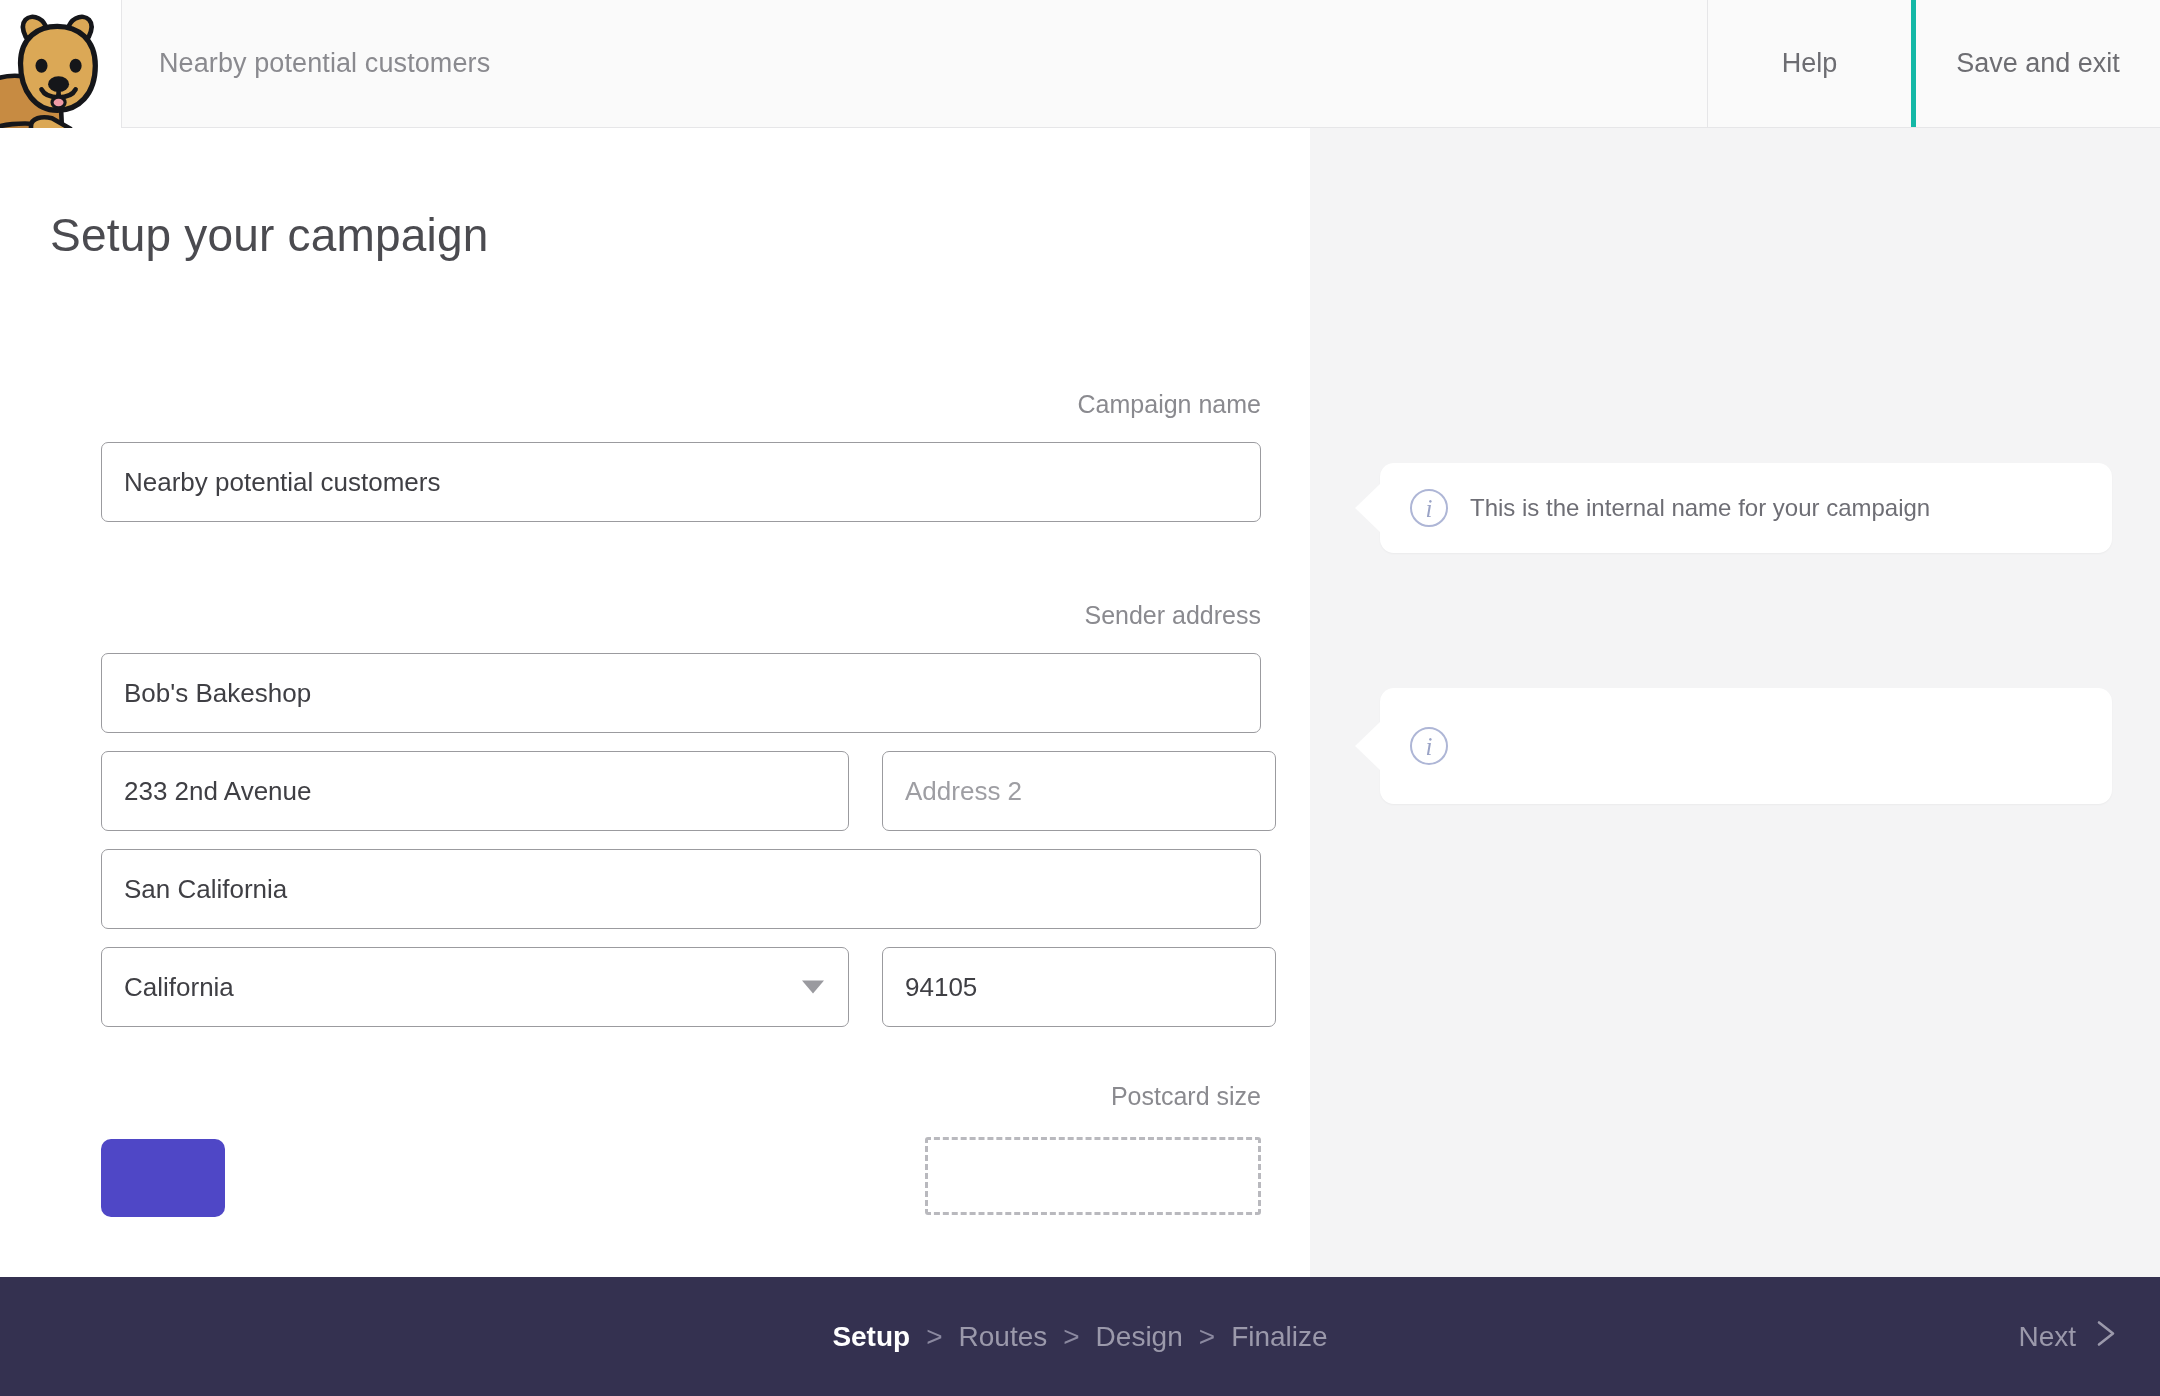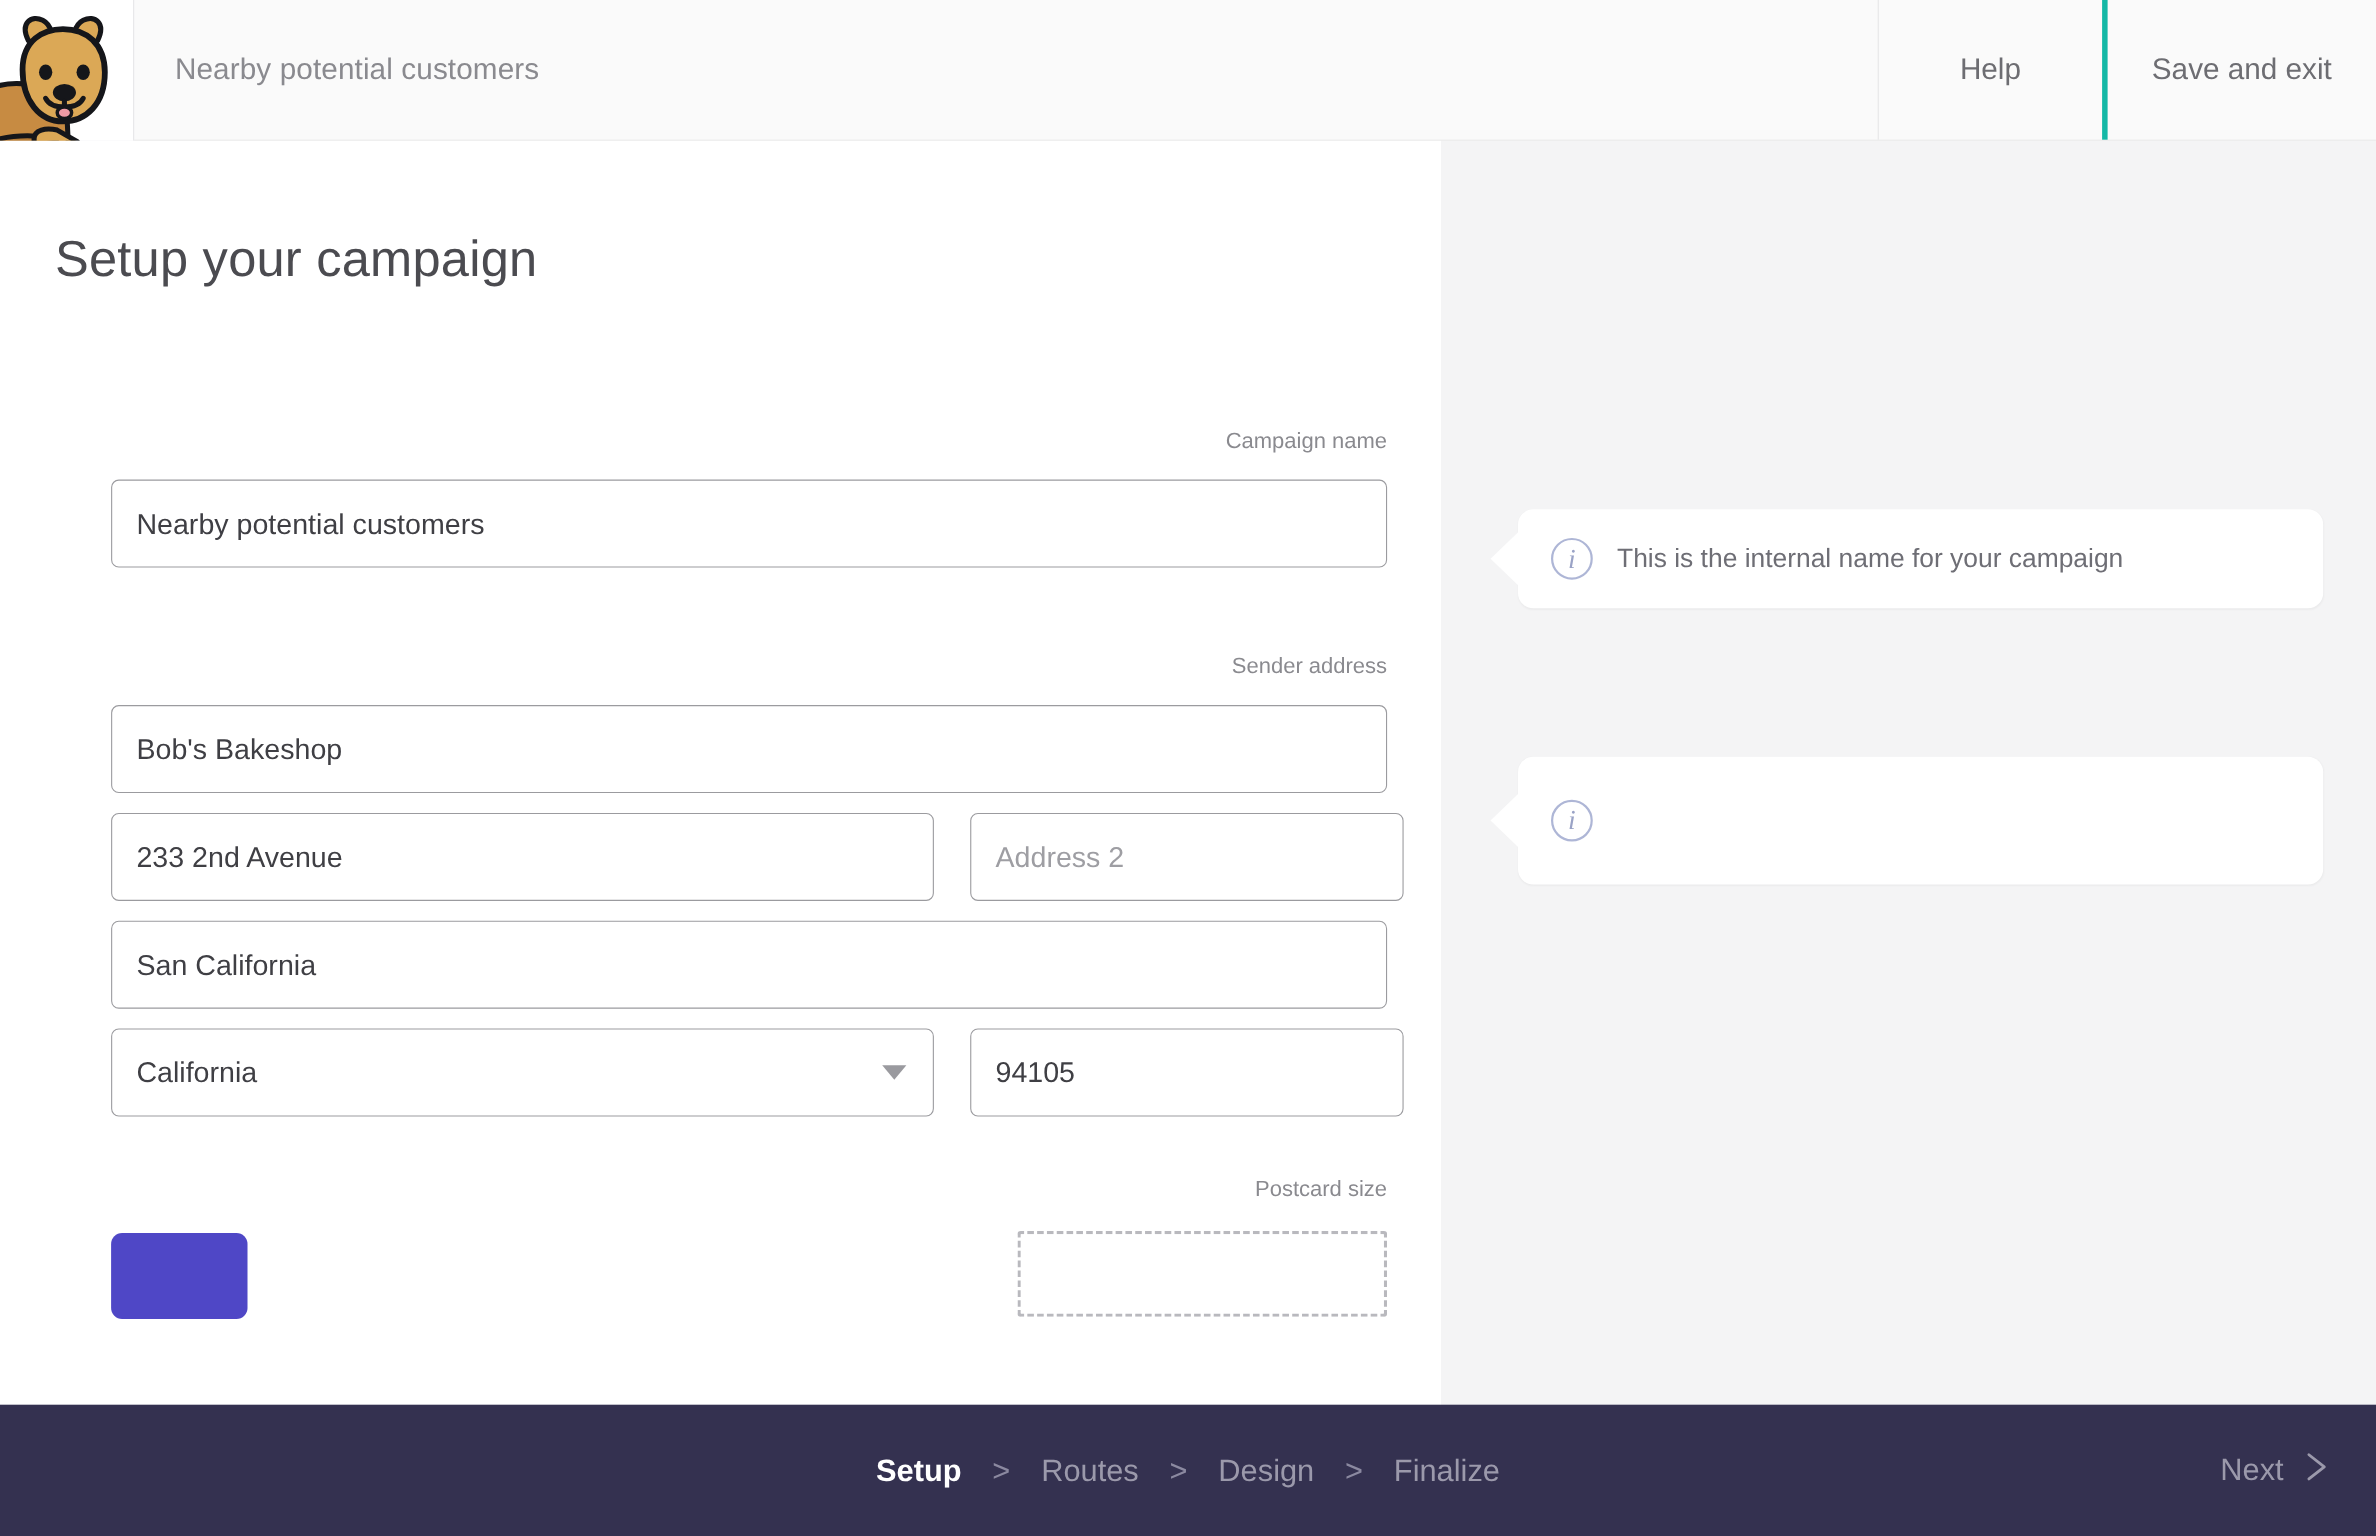--- a/index.html
+++ b/index.html
@@ -108,21 +108,21 @@
 
   
   .form {
     position: absolute;
     left: 101px;
     top: 262px;
     width: 1160px;
   }
 
   .field-label {
-    font-size: 20px;
+    font-size: 25px;
     color: #8a8a8f;
     font-weight: 400;
     margin-bottom: 23px;
   }
 
   .group { margin-bottom: 0; }
 
   .row {
     display: flex;
     gap: 20px;
@@ -256,21 +256,21 @@
     width: 2160px;
     height: 119px;
     background: #343150;
     display: flex;
     align-items: center;
     justify-content: center;
   }
   .steps {
     display: flex;
     align-items: center;
-    gap: 12px;
+    gap: 0;
     font-size: 28px;
   }
   .step {
     color: #9b99ab;
     cursor: pointer;
     user-select: none;
     font-weight: 400;
   }
   .step.active {
     color: #ffffff;

